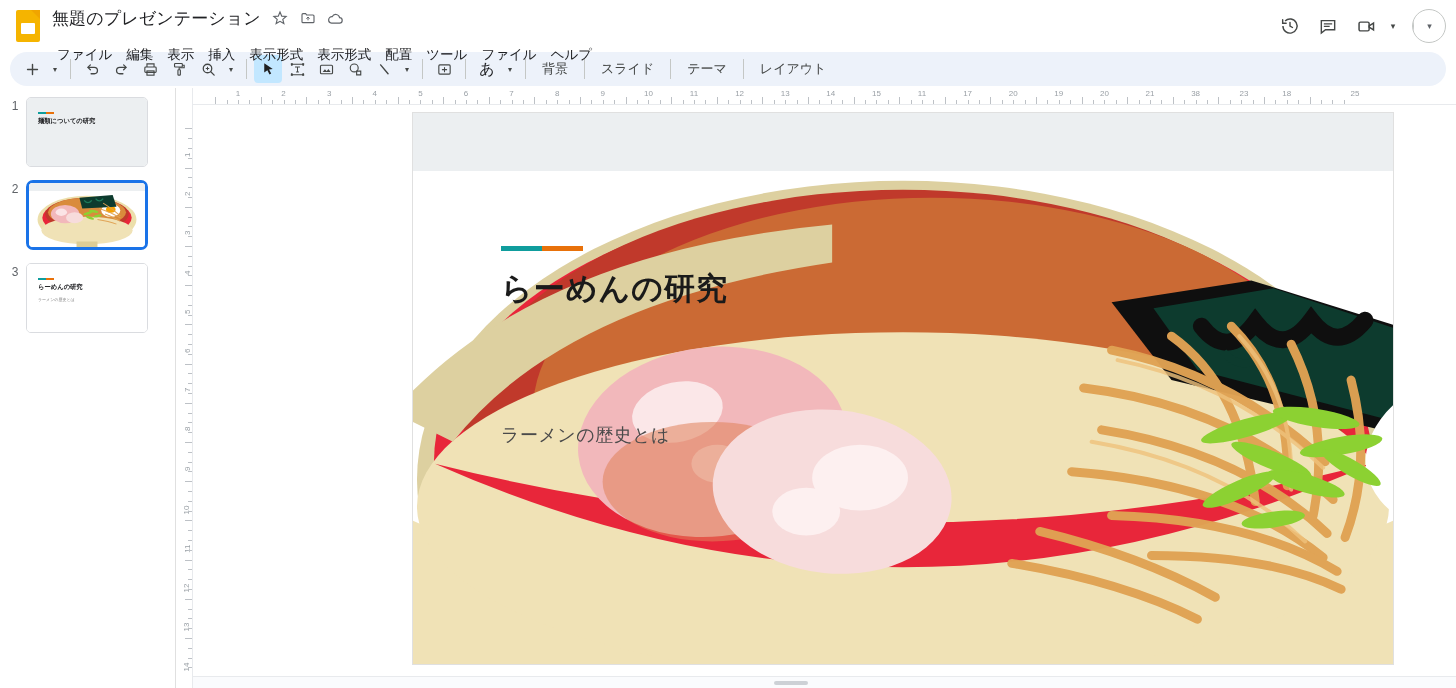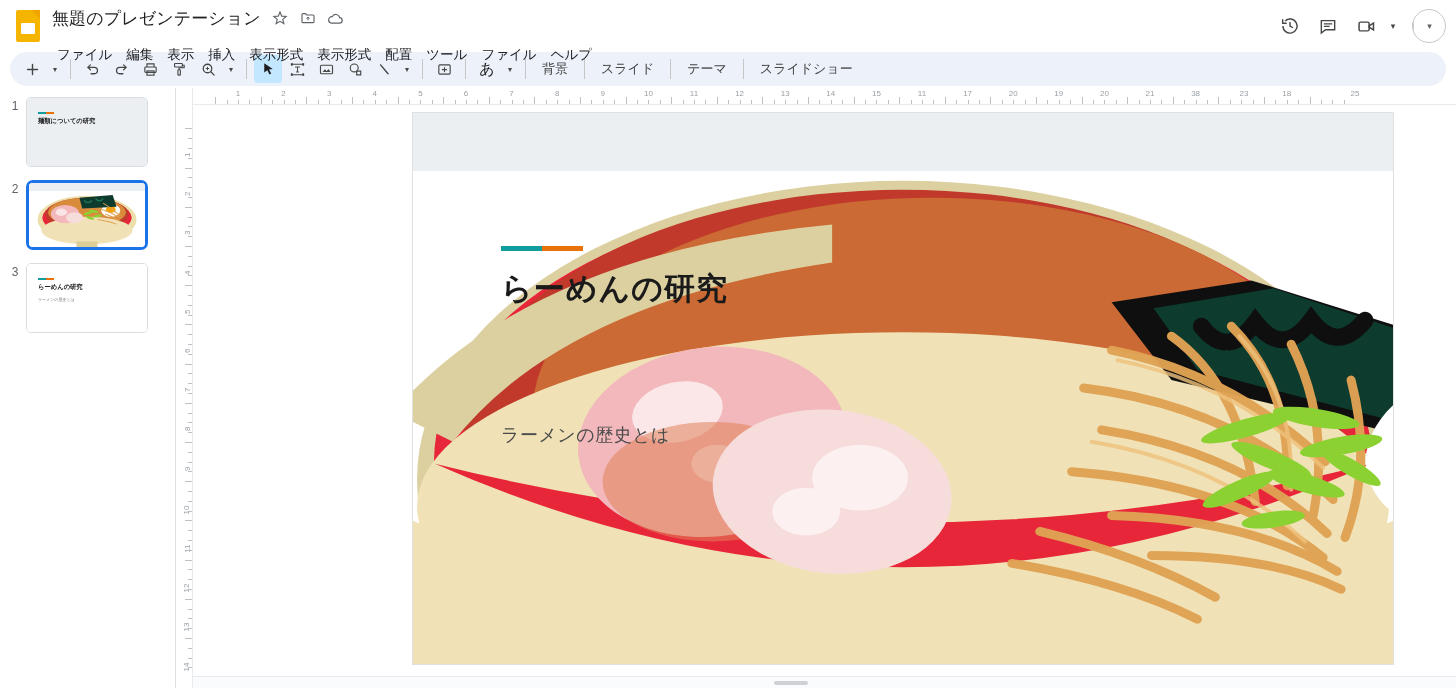--- a/index.html
+++ b/index.html
@@ -435,21 +435,21 @@
   <div class="tool tool-jp">あ</div>
   <div class="tool-caret">▾</div>
   <div class="tsep"></div>
 
   <div class="tool-text">背景</div>
   <div class="tsep"></div>
   <div class="tool-text">スライド</div>
   <div class="tsep"></div>
   <div class="tool-text">テーマ</div>
   <div class="tsep"></div>
-  <div class="tool-text">スライドショー</div>
+  <div class="tool-text">レイアウト</div>
 </div>
 
 <div class="workspace">
 
   <div class="filmstrip">
 
     <div class="thumb-row">
       <div class="thumb-num">1</div>
       <div class="thumb-frame">
         <div class="thumb-inner">

